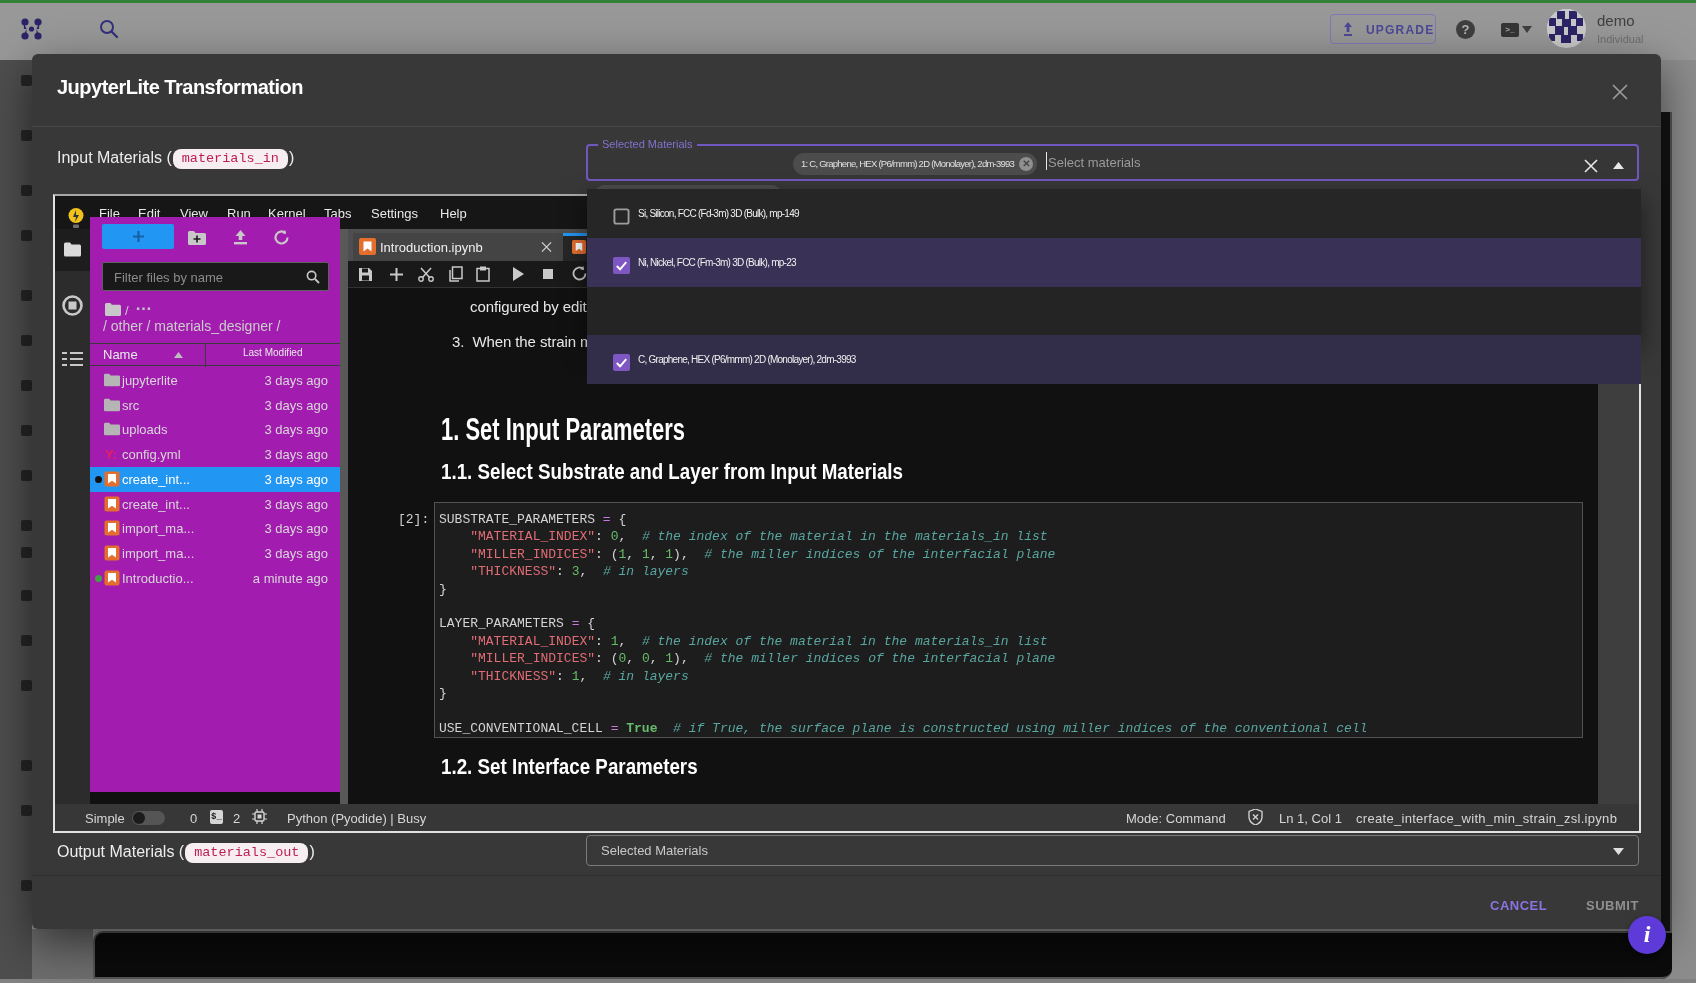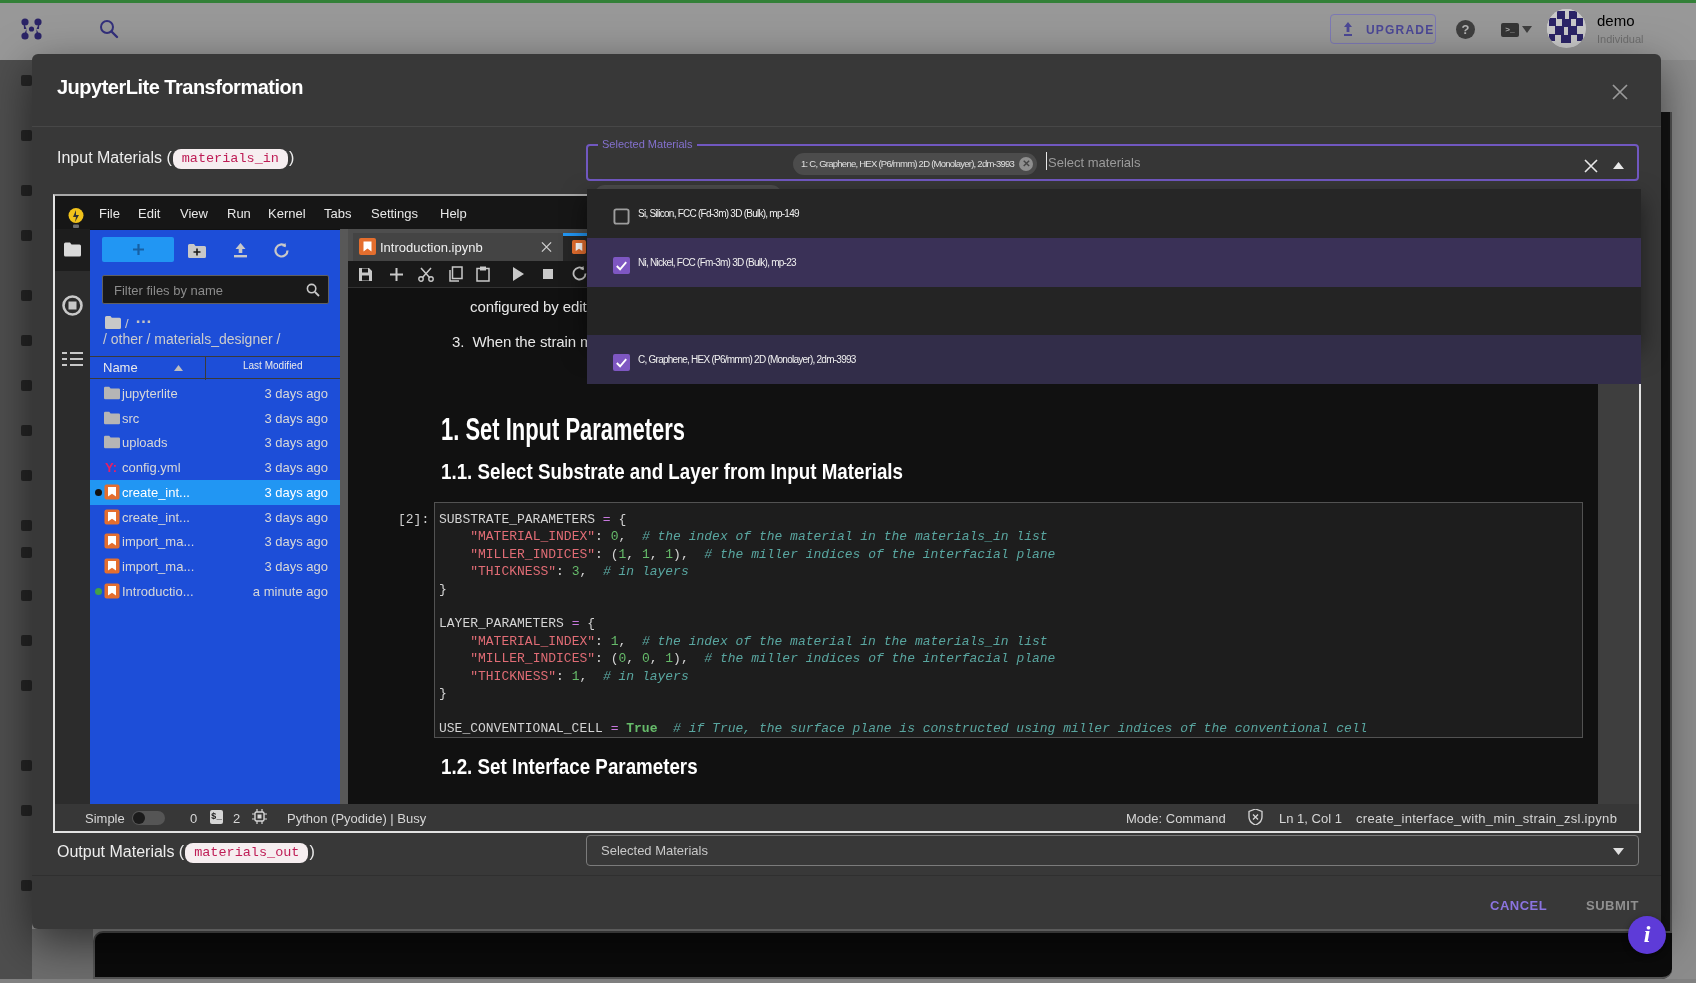--- a/index.html
+++ b/index.html
@@ -15,37 +15,37 @@
 #right-bk { left:1661px; top:60px; width:35px; height:923px; background:#8c8c8c; }
 #right-dark { left:1658px; top:112px; width:14px; height:867px; background:#141414; border-right:2px solid #555; border-radius:0 0 10px 0; }
 #content-bk { left:93px; top:931px; width:1579px; height:48px; background:#0b0b0b; border:2px solid #555; border-radius:10px 0 10px 0; border-right:none; }
 
 
 #upgr { left:1330px; top:14px; width:106px; height:30px; border:1px solid #7d79b5; border-radius:4px; }
 #upgr span { position:absolute; left:35px; top:8px; font-size:12px; font-weight:bold; color:#4c4896; letter-spacing:1.2px; }
 #helpc { left:1456px; top:20px; width:19px; height:19px; border-radius:10px; background:#3f3f3f; color:#b5b5b5; font-size:13px; font-weight:bold; text-align:center; line-height:19px; }
 #termc { left:1501px; top:23px; width:18px; height:14px; background:#353535; border-radius:2px; color:#ababab; font-size:8px; font-weight:bold; line-height:14px; text-align:center; font-family:"Liberation Mono",monospace; }
 #avatar { left:1547px; top:9px; width:39px; height:39px; border-radius:20px; background:#c9c9c9; overflow:hidden; }
-#demo { left:1597px; top:12px; font-size:15px; color:#000000; }
+#demo { left:1597px; top:12px; font-size:15px; color:#404040; }
 #indiv { left:1597px; top:33px; font-size:11px; color:#6e6e6e; }
 
 
 #modal { left:32px; top:54px; width:1629px; height:875px; background:#383838; border-radius:6px; box-shadow:0 14px 45px rgba(0,0,0,.55); }
 #mtitle { left:57px; top:76px; font-size:20px; font-weight:bold; color:#fff; letter-spacing:-0.5px; }
 #mdivider { left:32px; top:126px; width:1629px; height:1px; background:#474747; }
 .inlabel { font-size:16px; color:#ededed; }
 .codechip { display:inline-block; background:#f6eef0; color:#bf1d56; font-family:"Liberation Mono", monospace; font-size:13.5px; padding:2px 9px 3px; border-radius:8px; margin:0 1px; position:relative; top:-1px; }
 
 
 #jp { left:53px; top:187px; width:1588px; height:639px; background:#111; border:2px solid #e2e2e2; border-top-color:#a8a8a8;margin-top:7px; }
 #jpmenu { left:0; top:0; width:1584px; height:33px; background:#161616; }
 #jpmenu span { color:#e8e8e8; font-size:13px; position:absolute; top:10px; }
 #activity { left:0; top:33px; width:35px; height:575px; background:#2c2c2c; }
 #activity .top { position:absolute; left:0; top:0; width:35px; height:42px; background:#1d1d1d; }
-#filebrowser { left:35px; top:34px; width:250px; height:575px; background:#1d4ed8; }
+#filebrowser { left:35px; top:21px; width:250px; height:575px; background:#a21caf; }
 #fb-newbtn { position:absolute; left:12px; top:7px; width:72px; height:25px; background:#2196f3; border-radius:2px; }
 #fb-filter { position:absolute; left:12px; top:45px; width:227px; height:29px; background:#191919; border:1px solid #606060; border-radius:2px; }
 #fb-filter span { position:absolute; left:11px; top:7px; font-size:13px; color:#8b8b8b; }
 #fb-header { position:absolute; left:0; top:126px; width:250px; height:23px; border-top:1px solid #3a3a3a; border-bottom:1px solid #3a3a3a; }
 #fb-header .nm { position:absolute; left:13px; top:3px; color:#eaeaea; font-size:13px; }
 #fb-header .lm { position:absolute; left:153px; top:3px; color:#eaeaea; font-size:10px; }
 .frow { position:absolute; left:0; width:250px; height:25px; }
 .frow .name { position:absolute; left:32px; top:5px; font-size:13px; color:#d8d8d8; }
 .frow .time { position:absolute; right:12px; top:5px; font-size:13px; color:#d8d8d8; }
 .frow.sel { background:#2196f3; }

